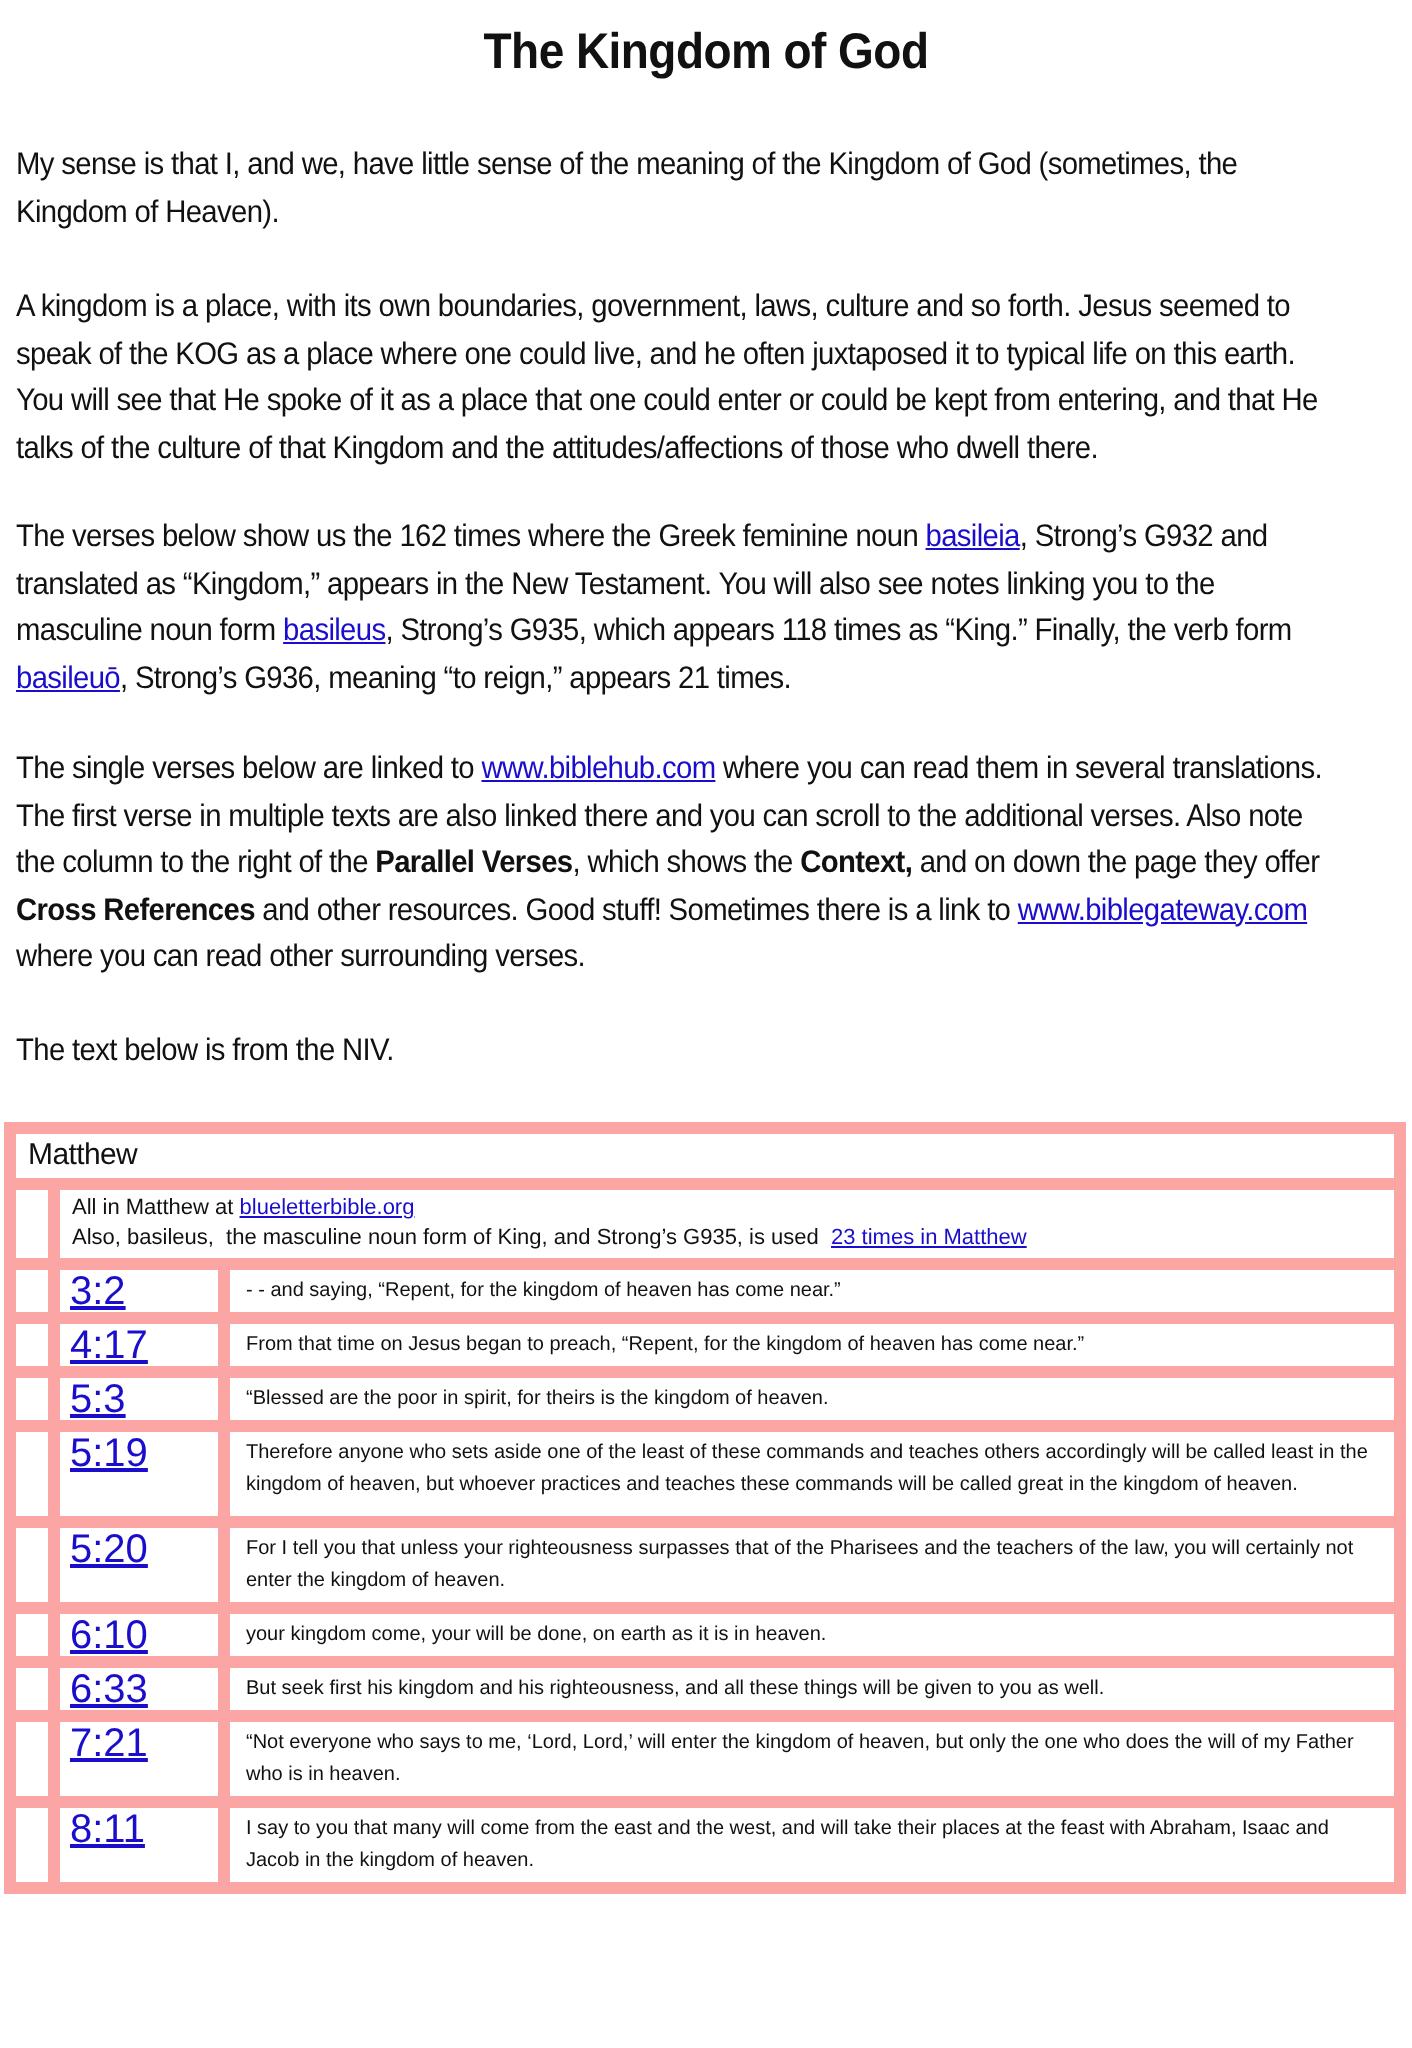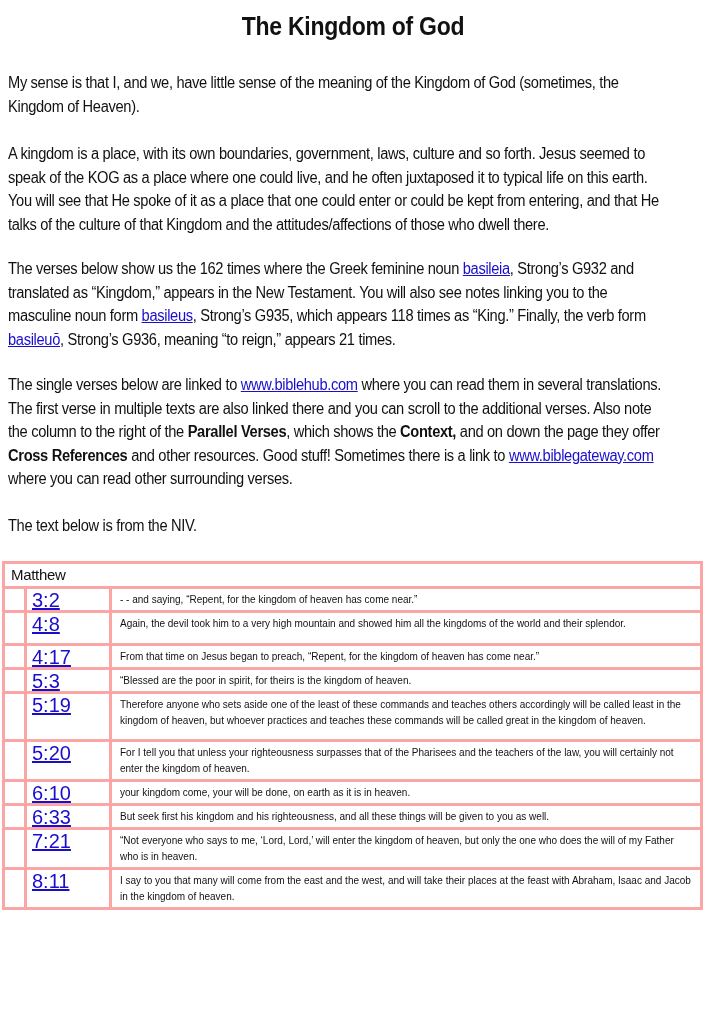--- a/index.html
+++ b/index.html
@@ -20,21 +20,21 @@
   .para .ln { display: block; }
   a.link { color: #1a0dcc; text-decoration: underline; }
   b { font-weight: bold; }
 
   table.verses {
     position: absolute; top: 561px; left: 2px; width: 701px;
     border-collapse: collapse; table-layout: fixed;
     font-size: 11px;
   }
   table.verses td {
-    border: 3px solid #fca5a5; padding: 0; vertical-align: top;
+    border: 6px solid #fca5a5; padding: 0; vertical-align: top;
   }
   .book-cell {
     font-size: 15px; padding: 2px 6px !important; height: 18px;
     letter-spacing: -0.3px;
   }
   .note-cell {
     padding: 2px 4px 2px 6px !important; line-height: 15px; font-size: 11px;
   }
   .ref-cell {
     padding: 2px 0 0 5px !important; font-size: 20px; line-height: 18px;
@@ -83,29 +83,31 @@
 <table class="verses">
   <colgroup>
       <col class="c0">
       <col class="c1">
       <col class="c2">
     </colgroup>
   <tbody id="verses-body">
     <tr>
       <td colspan="3" class="book-cell">Matthew</td>
     </tr>
+    <tr>
+      <td></td>
+      <td colspan="2" class="note-cell">
+        <div><span>All in Matthew at </span><a class="link" href="#">blueletterbible.org</a></div>
+        <div><span style="white-space:pre;">Also, basileus,  the masculine noun form of King, and Strong’s G935, is used  </span><a class="link" href="#">23 times in Matthew</a></div>
+      </td>
+    </tr>
   <tr style="height: 23px;">
         <td></td>
         <td class="ref-cell"><a href="#">3:2</a></td>
         <td class="txt-cell">- - and saying, “Repent, for the kingdom of heaven has come near.”</td>
-      </tr>
-      <tr style="height: 33px;">
-        <td></td>
-        <td class="ref-cell"><a href="#">4:8</a></td>
-        <td class="txt-cell">Again, the devil took him to a very high mountain and showed him all the kingdoms of the world and their splendor.</td>
       </tr>
       <tr style="height: 23px;">
         <td></td>
         <td class="ref-cell"><a href="#">4:17</a></td>
         <td class="txt-cell">From that time on Jesus began to preach, “Repent, for the kingdom of heaven has come near.”</td>
       </tr>
       <tr style="height: 23px;">
         <td></td>
         <td class="ref-cell"><a href="#">5:3</a></td>
         <td class="txt-cell">“Blessed are the poor in spirit, for theirs is the kingdom of heaven.</td>

